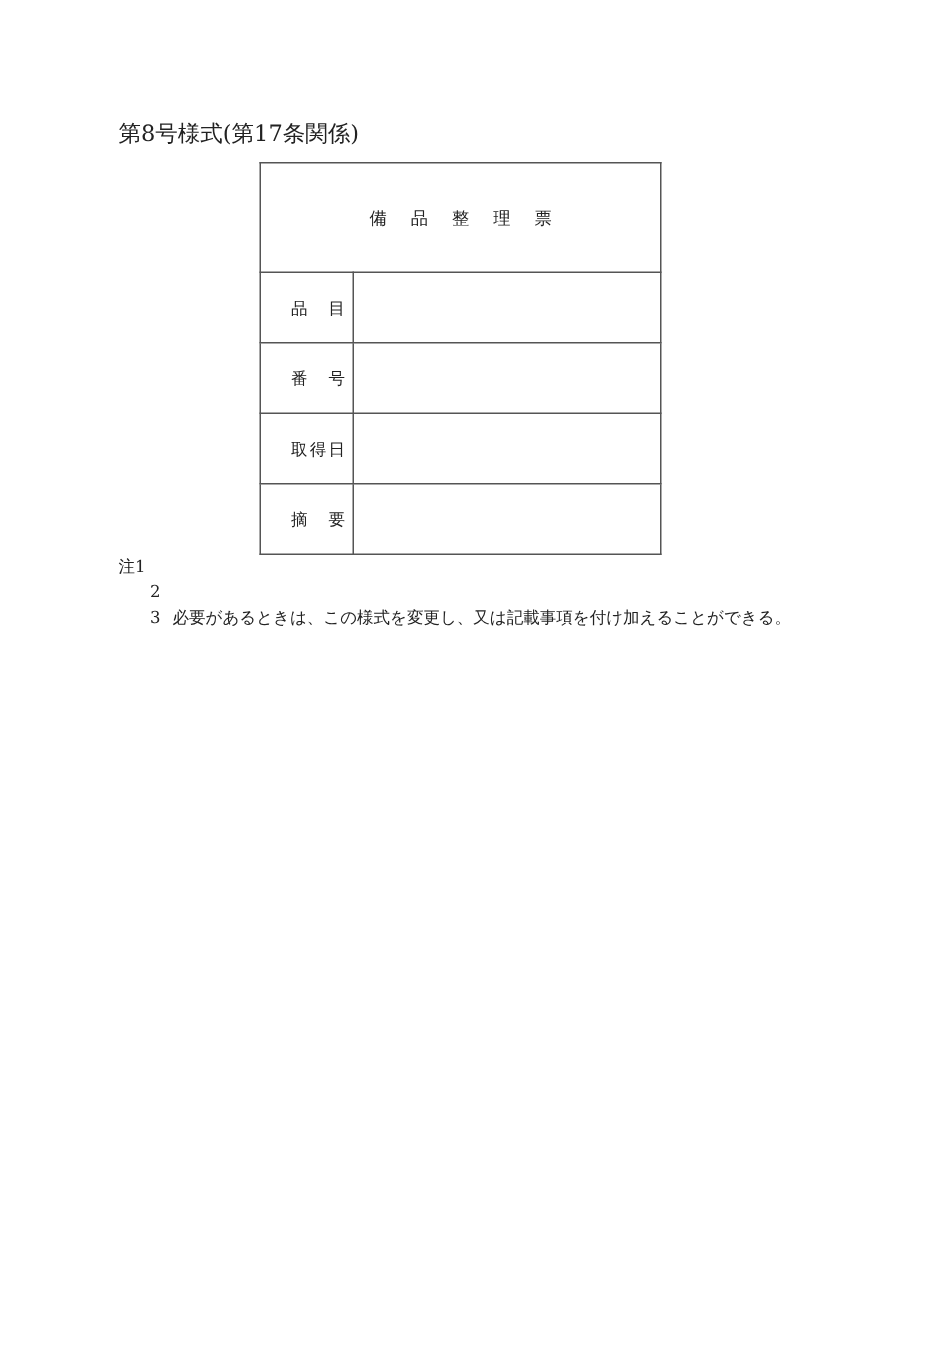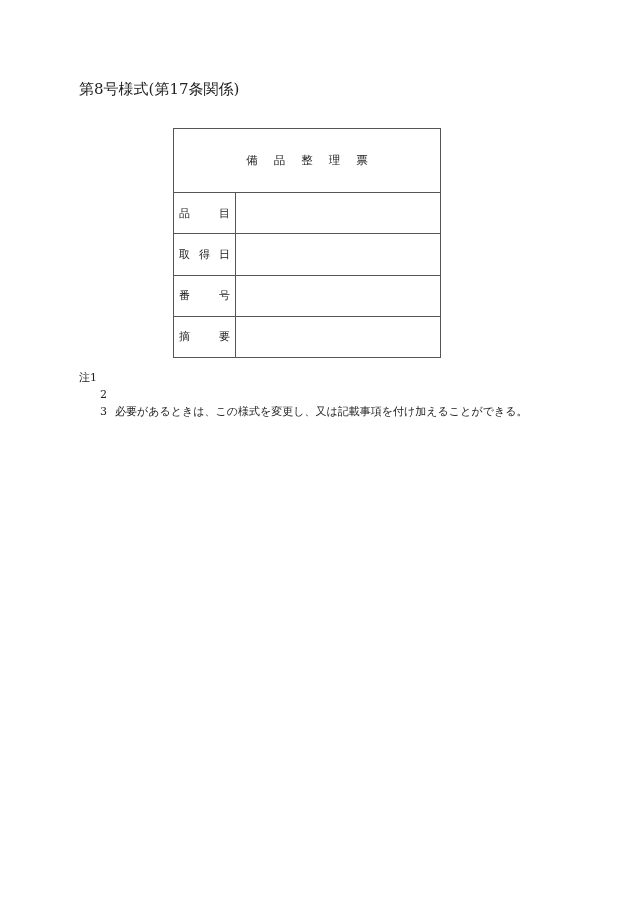--- a/index.html
+++ b/index.html
@@ -3,28 +3,28 @@
   <meta charset="utf-8">
   <style>
     html, body { margin: 0; padding: 0; }
     body {
       width: 630px; height: 903px; background: #ffffff; position: relative;
       font-family: "DejaVu Serif", "Liberation Serif", serif; color: #222;
       overflow: hidden;
     }
     .form-title { position: absolute; left: 79px; top: 80px; font-size: 15px; white-space: nowrap; }
     table.card {
-      position: absolute; left: 173px; top: 128px; width: 268px; height: 230px;
+      position: absolute; left: 173px; top: 108px; width: 268px; height: 262px;
       border-collapse: collapse; border: 1px solid #555;
     }
     table.card td { border: 1px solid #555; padding: 0; font-size: 11px; }
     .hdr { height: 63px; text-align: center; }
     .hdr-text { letter-spacing: 16px; padding-left: 16px; font-size: 11.5px; }
     .lbl { width: 62px; height: 41px; padding: 0 5px !important; box-sizing: border-box; }
-    .lbl span { display: block; text-align: justify; text-align-last: justify; }
+    .lbl span { display: block; text-align: justify; text-align-last: justify; margin-left: 15px; }
     .notes { position: absolute; left: 79px; top: 369px; font-size: 11px; line-height: 17px; }
     .note { display: flex; white-space: nowrap; }
     .note .num { width: 28px; text-align: right; padding-right: 0; box-sizing: border-box; }
     .note .num.first { text-align: left; }
     .note .txt { padding-left: 8px; }
   </style>
 </head>
 <body>
 
 <div class="form-title">第8号様式(第17条関係)</div>
@@ -37,27 +37,27 @@
     </td>
   </tr>
   <tr>
     <td class="lbl">
           <span>品目</span>
         </td>
     <td></td>
   </tr>
   <tr>
     <td class="lbl">
-          <span>取得日</span>
+          <span>番号</span>
         </td>
     <td></td>
   </tr>
   <tr>
     <td class="lbl">
-          <span>番号</span>
+          <span>取得日</span>
         </td>
     <td></td>
   </tr>
   <tr>
     <td class="lbl">
           <span>摘要</span>
         </td>
     <td></td>
   </tr>
 </tbody>

